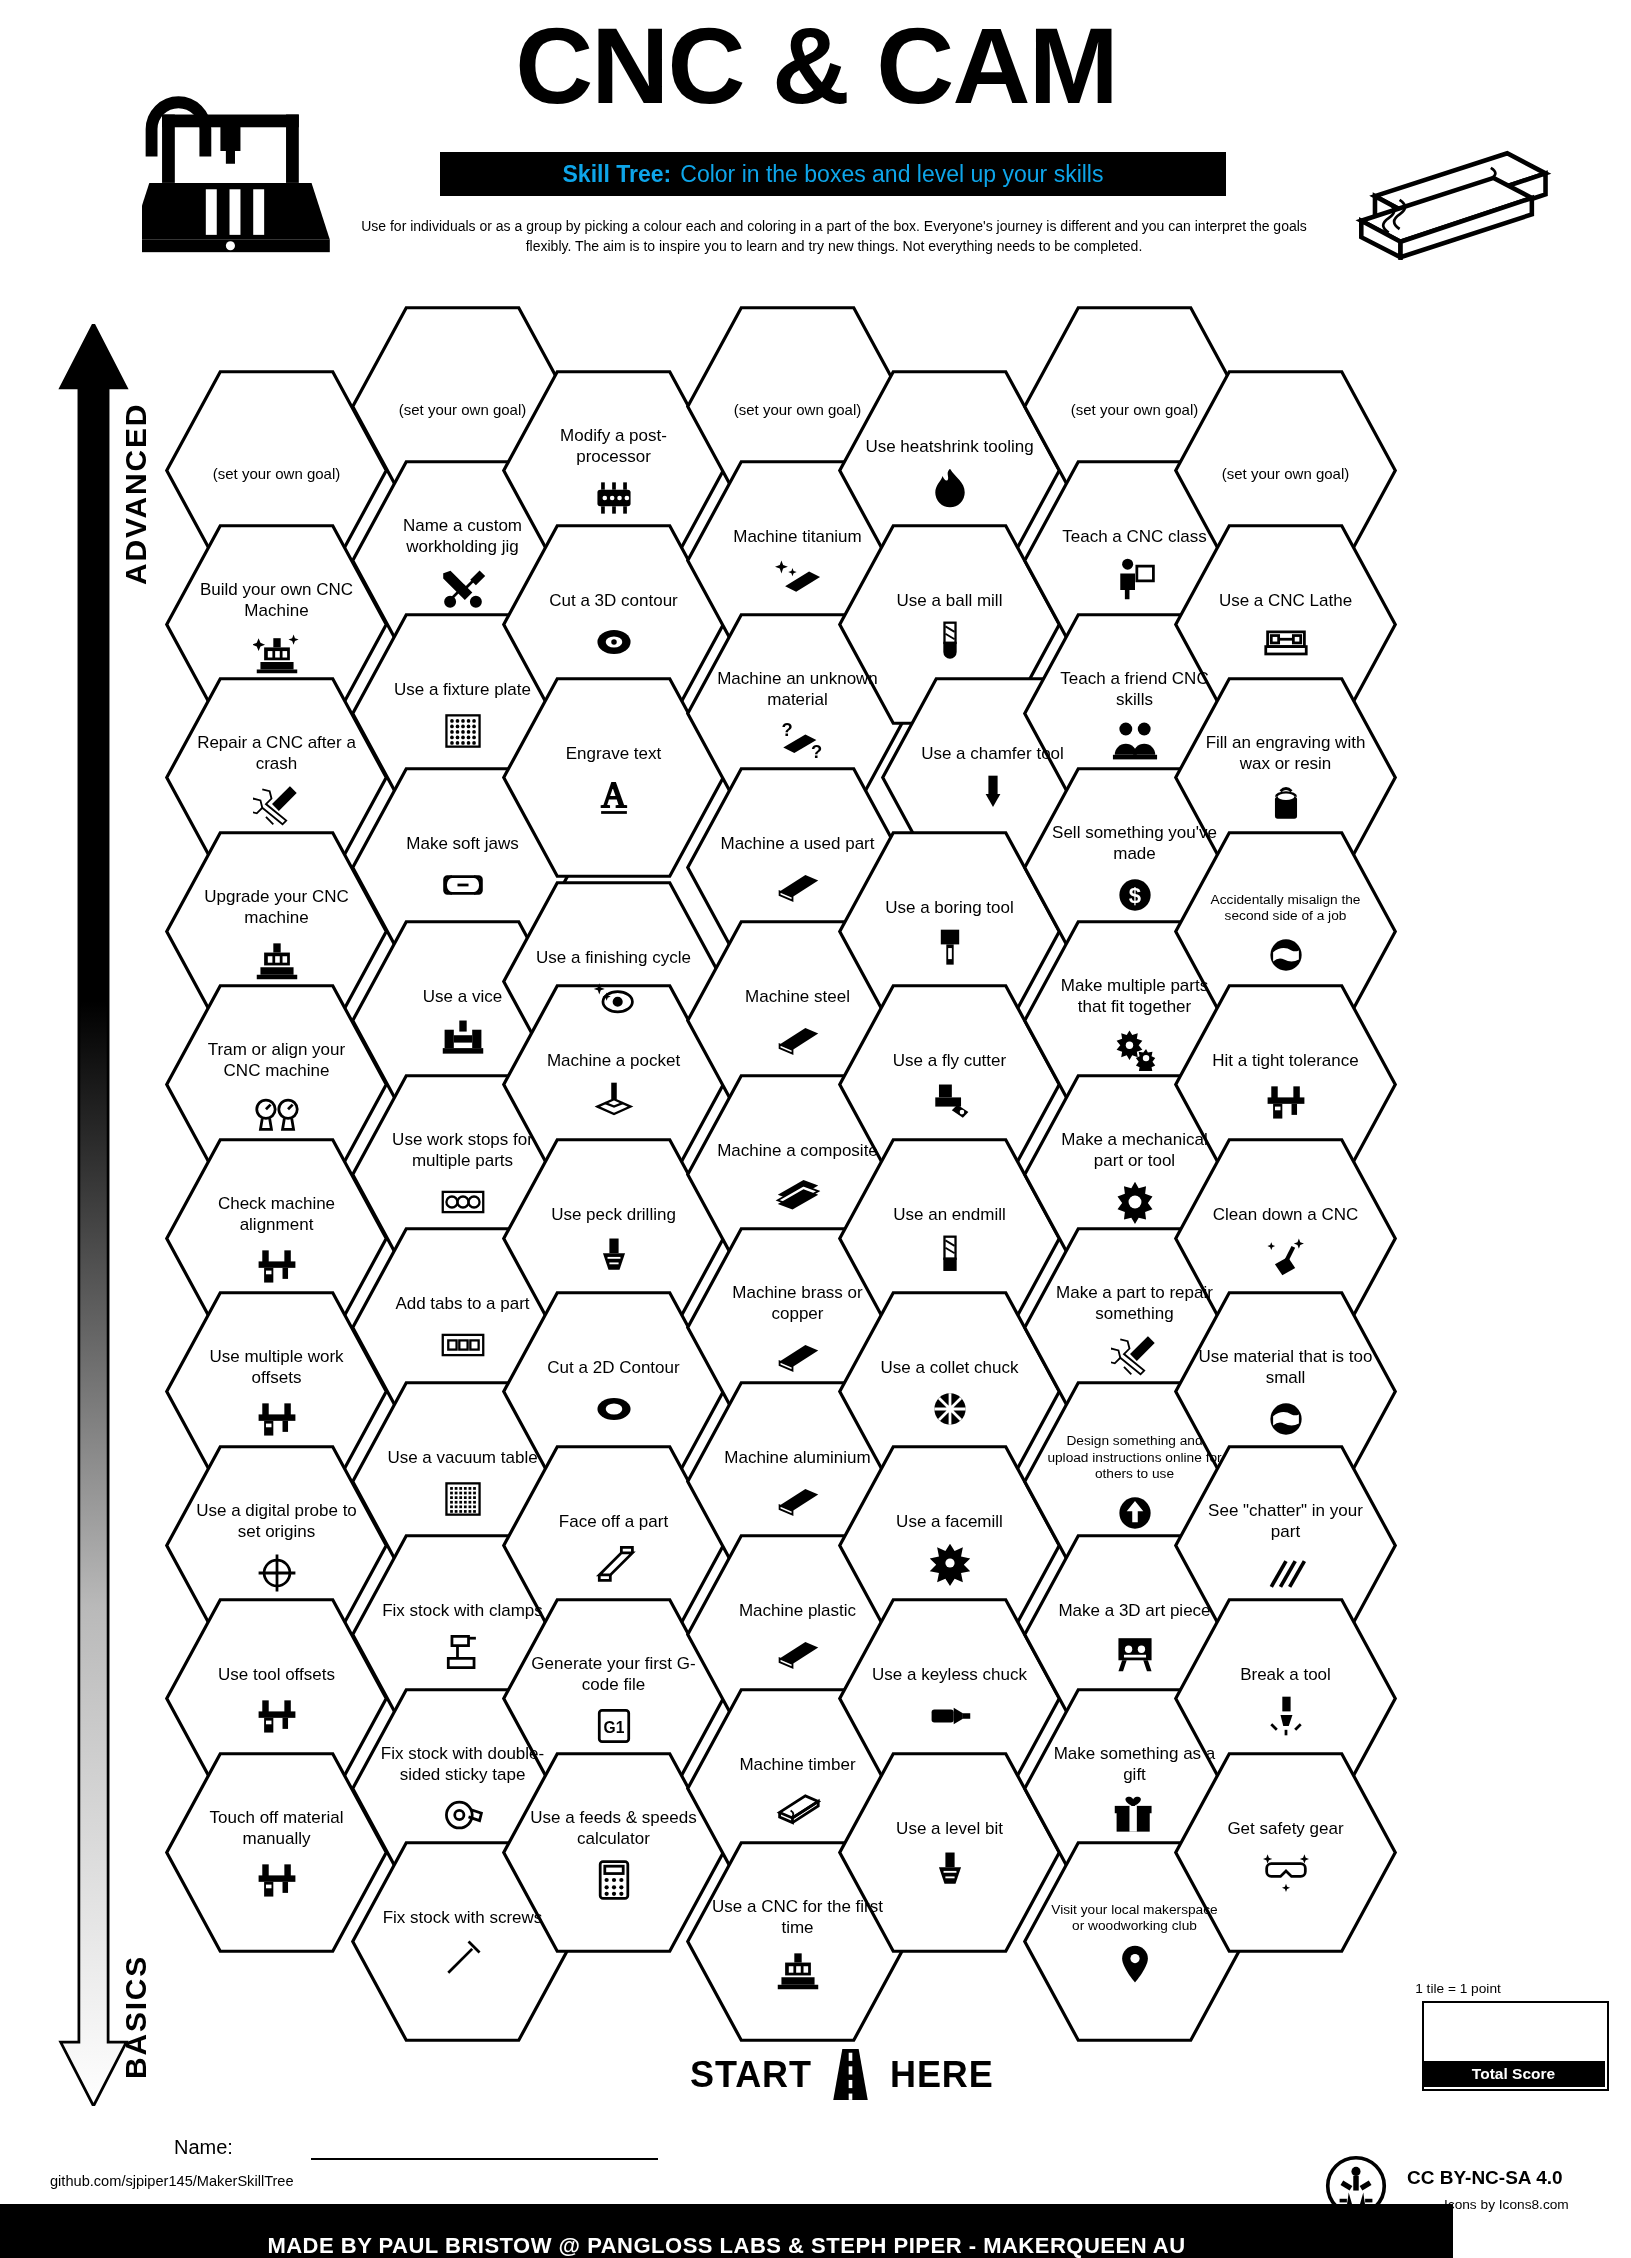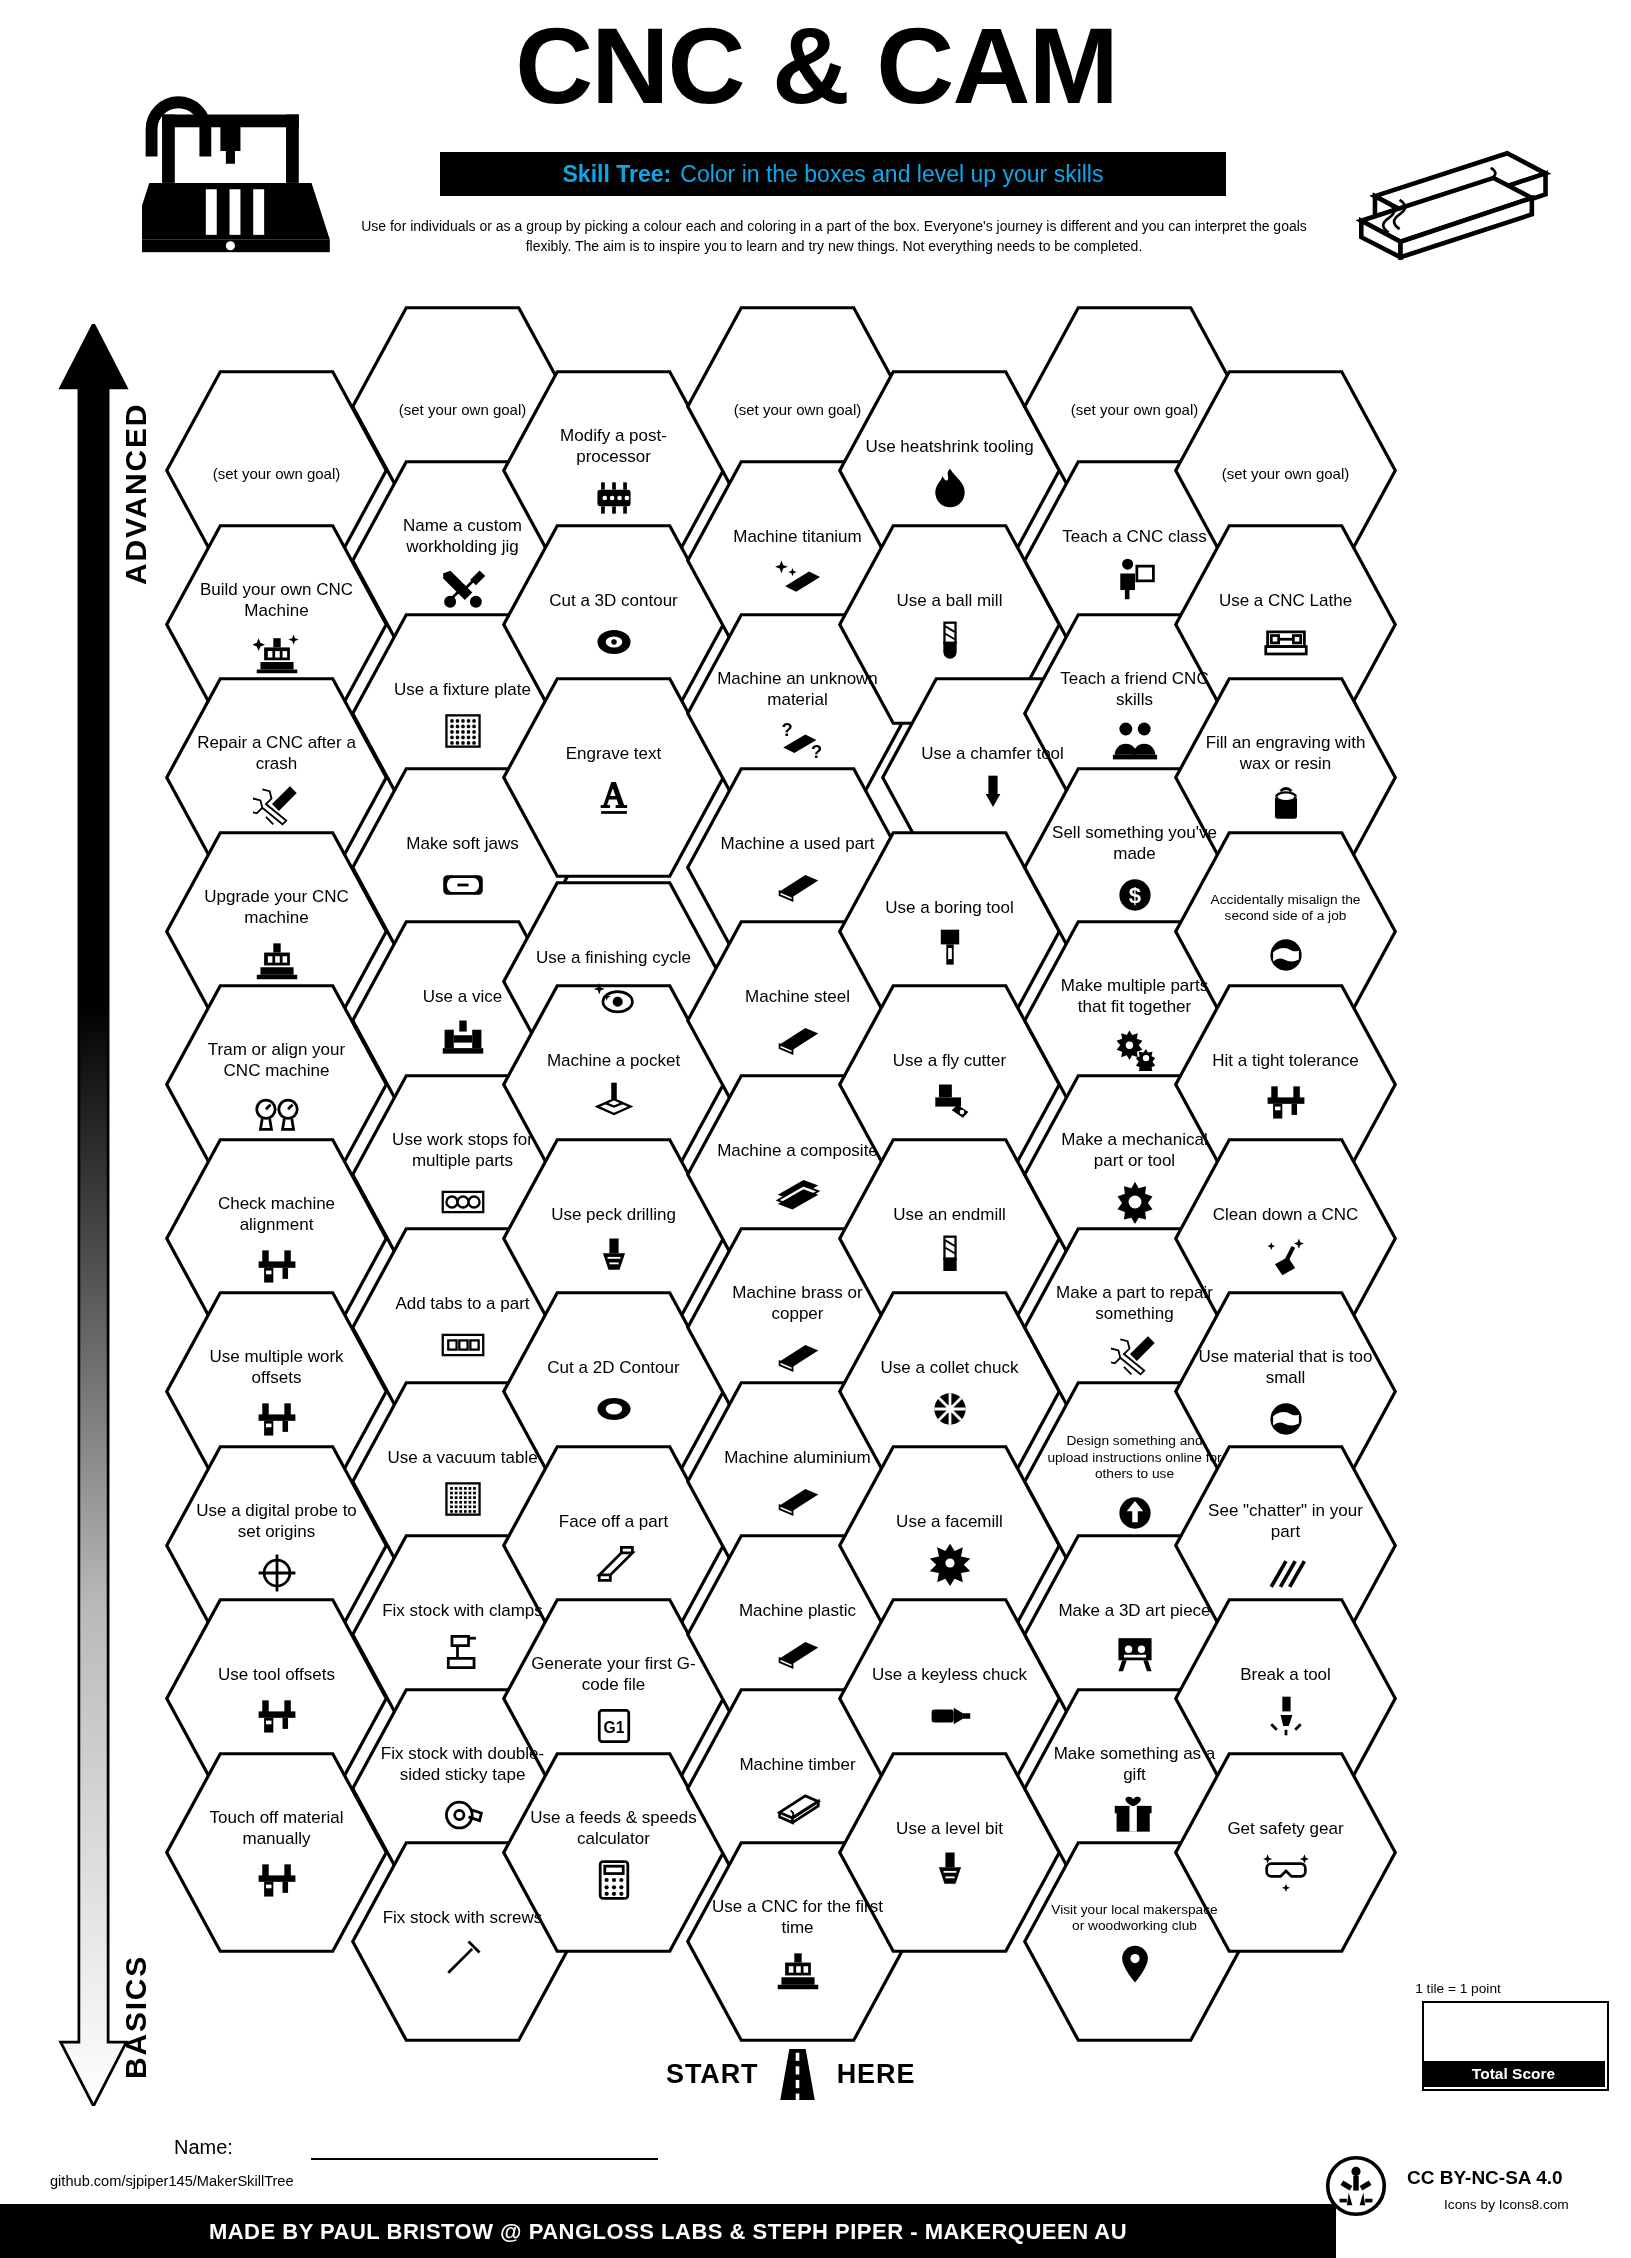--- a/index.html
+++ b/index.html
@@ -65,40 +65,40 @@
   }
   .hex .content{position:relative;z-index:2;display:flex;flex-direction:column;align-items:center;justify-content:center;width:100%;}
   .hex .lbl{font-size:17px;line-height:1.22;font-weight:normal;}
   .hex .lbl.small{font-size:13.7px;line-height:1.2;}
   .hex .goal{font-size:15px;}
   .hex .ico{margin-top:6.4px;display:flex;align-items:center;justify-content:center;height:48px;}
   .hex .ico svg{display:block;}
 
   
   .start-here{
-    position:absolute;left:666px;top:2049px;
+    position:absolute;left:690px;top:2049px;
     display:flex;align-items:center;gap:14.6px;
-    font-size:27px;font-weight:bold;letter-spacing:0.9px;
+    font-size:36px;font-weight:bold;letter-spacing:0.9px;
   }
 
   
   .score-note{position:absolute;left:1458px;top:1981px;font-size:13.7px;transform:translateX(-50%);}
   .score-box{position:absolute;left:1422px;top:2001px;width:183px;height:86px;border:2.7px solid #000;background:#fff;}
   .score-bar{position:absolute;left:1422px;top:2061px;width:183px;height:25.6px;background:#000;color:#fff;display:flex;align-items:center;justify-content:center;font-size:15.5px;font-weight:bold;}
 
   
   .name-line{position:absolute;left:174px;top:2136px;font-size:20px;}
   .name-rule{position:absolute;left:311px;top:2158px;width:347px;height:1.8px;background:#000;}
   .gh{position:absolute;left:50px;top:2173px;font-size:14.6px;}
   .cc{position:absolute;left:1407px;top:2167px;font-size:19px;font-weight:bold;}
   .icons8{position:absolute;left:1444px;top:2197px;font-size:13.7px;}
   .cc-badge{position:absolute;left:1325px;top:2155px;}
   .footer-bar{
-    position:absolute;left:0;top:2204px;width:1336px;height:55px;background:#000;
-    display:flex;align-items:center;justify-content:center;
+    position:absolute;left:0;top:2204px;width:1453px;height:55px;background:#000;
+    display:flex;align-items:flex-end;justify-content:center;
   }
   .footer-bar span{color:#fff;font-size:22px;font-weight:bold;letter-spacing:0.5px;}
 </style>
 </head>
 <body>
 
 <div class="page">
 
   <div class="title">CNC &amp; CAM</div>
 

